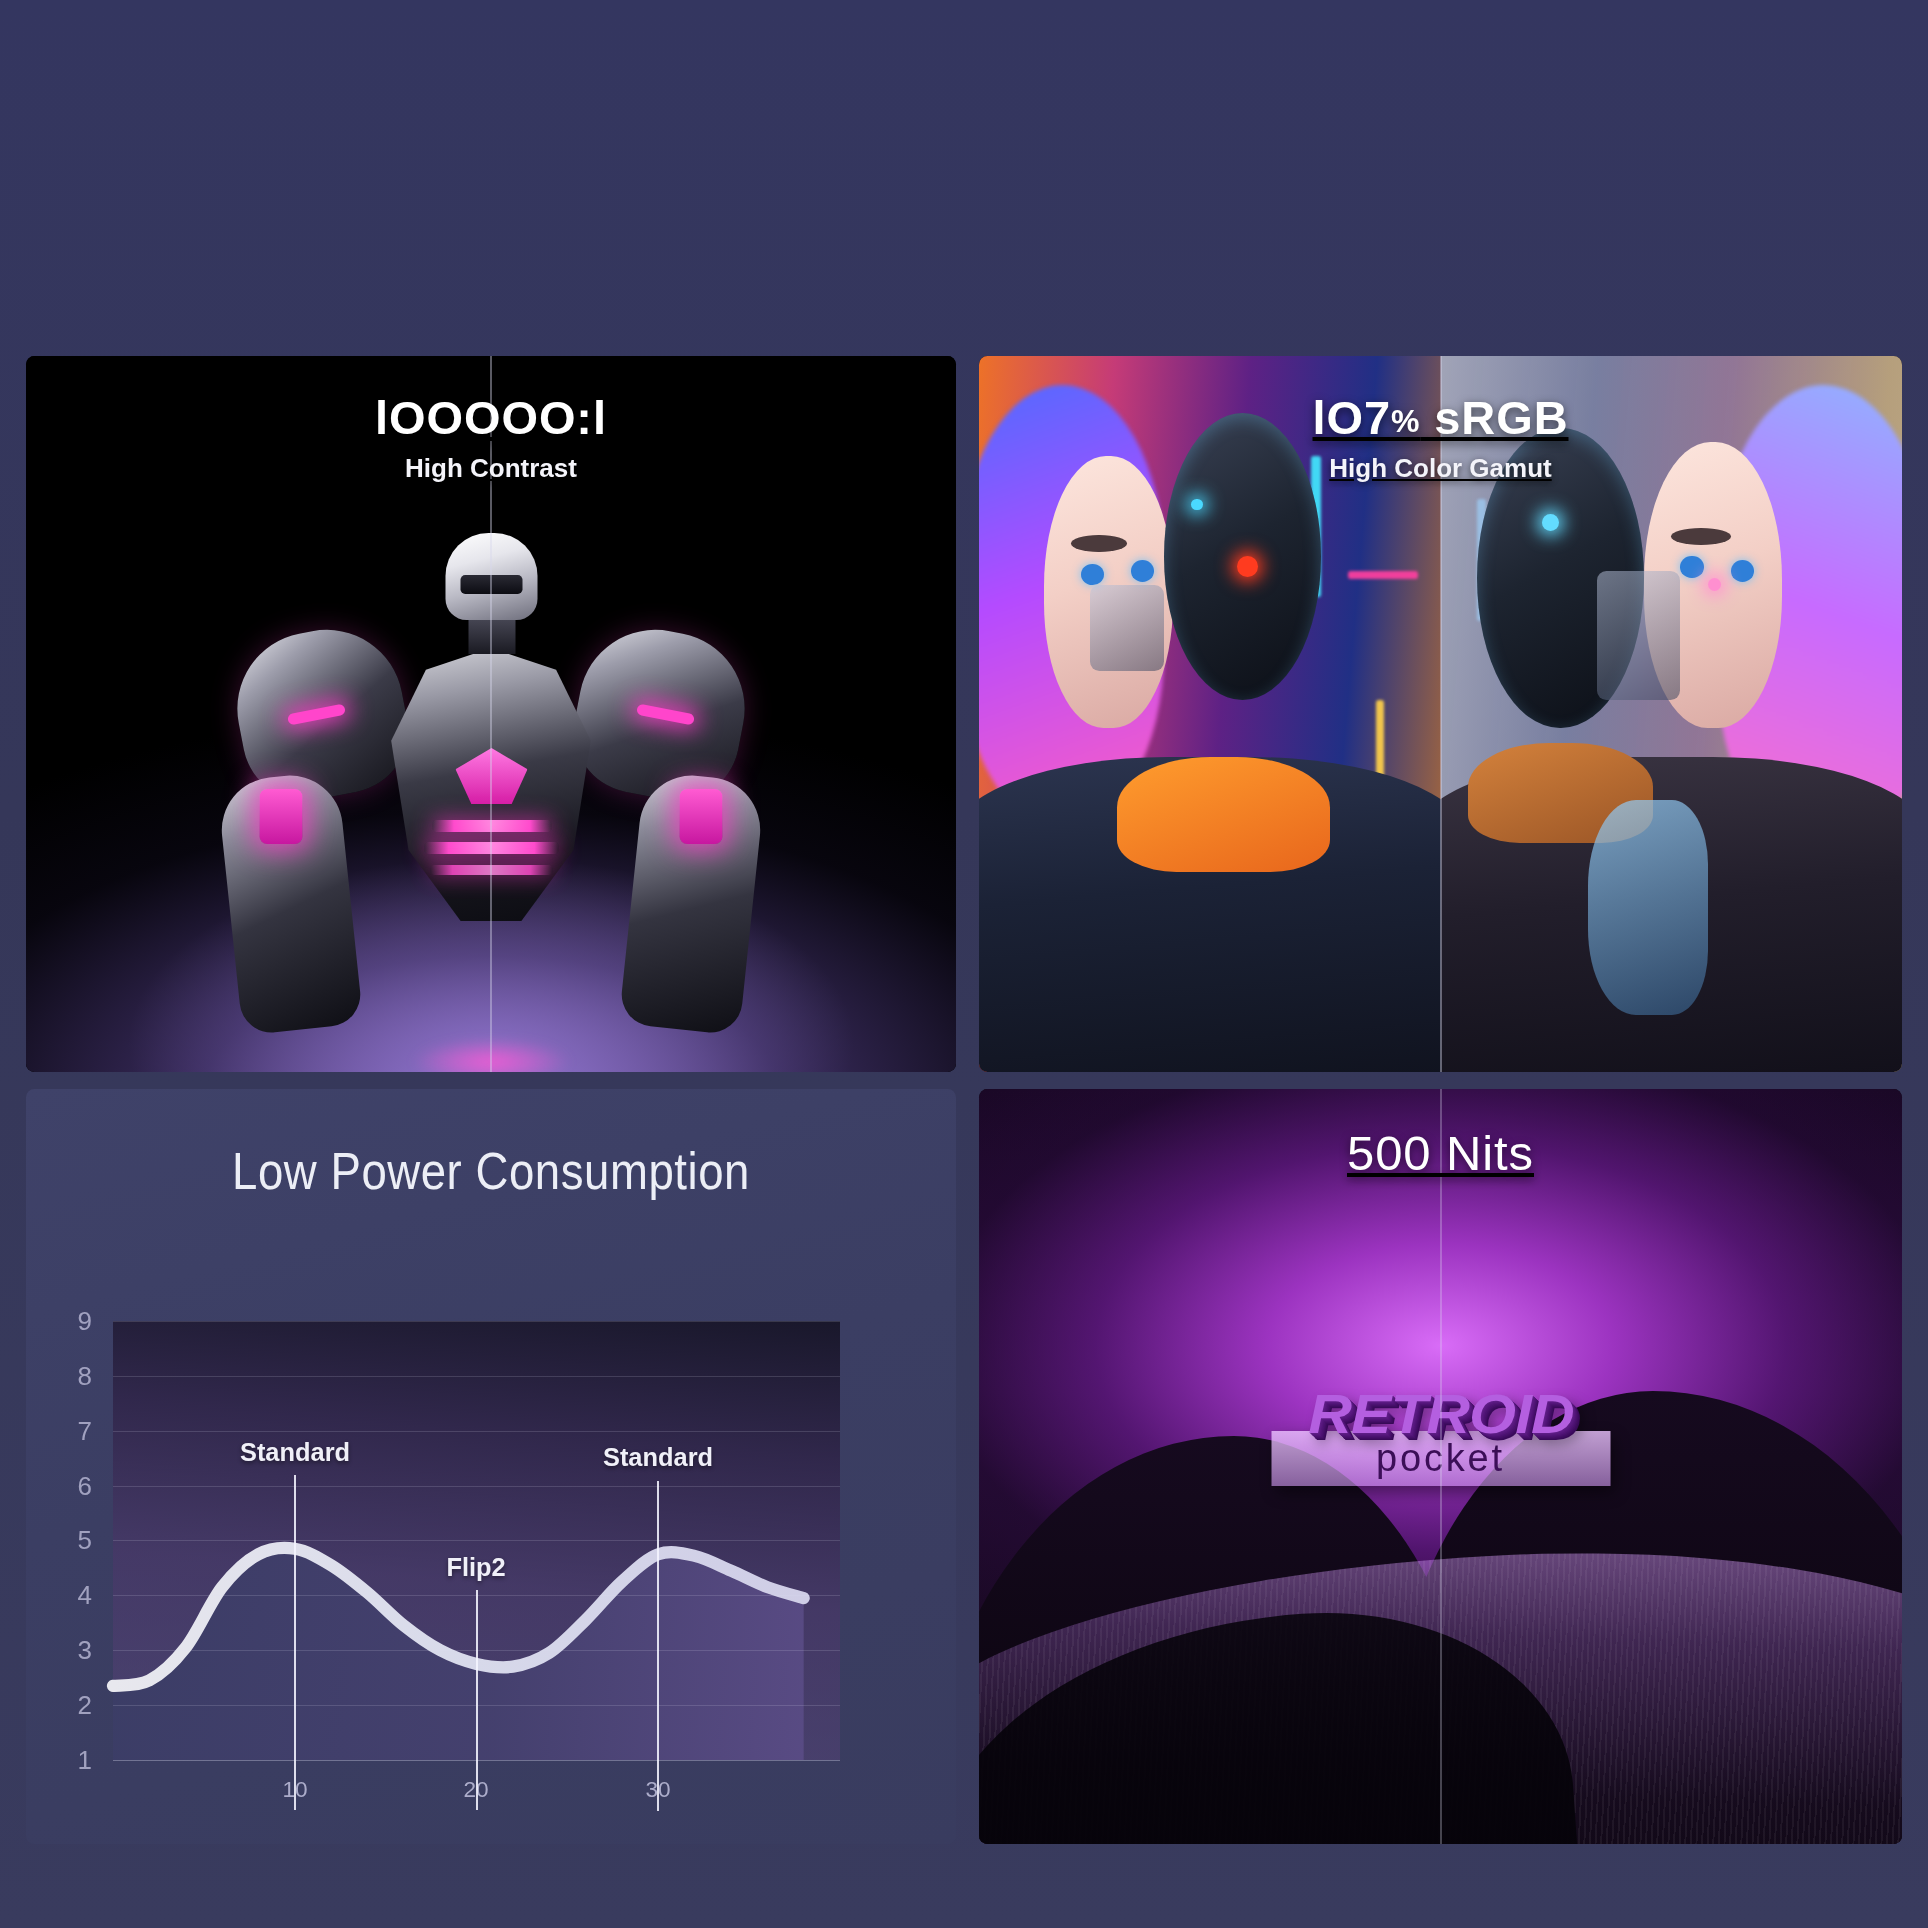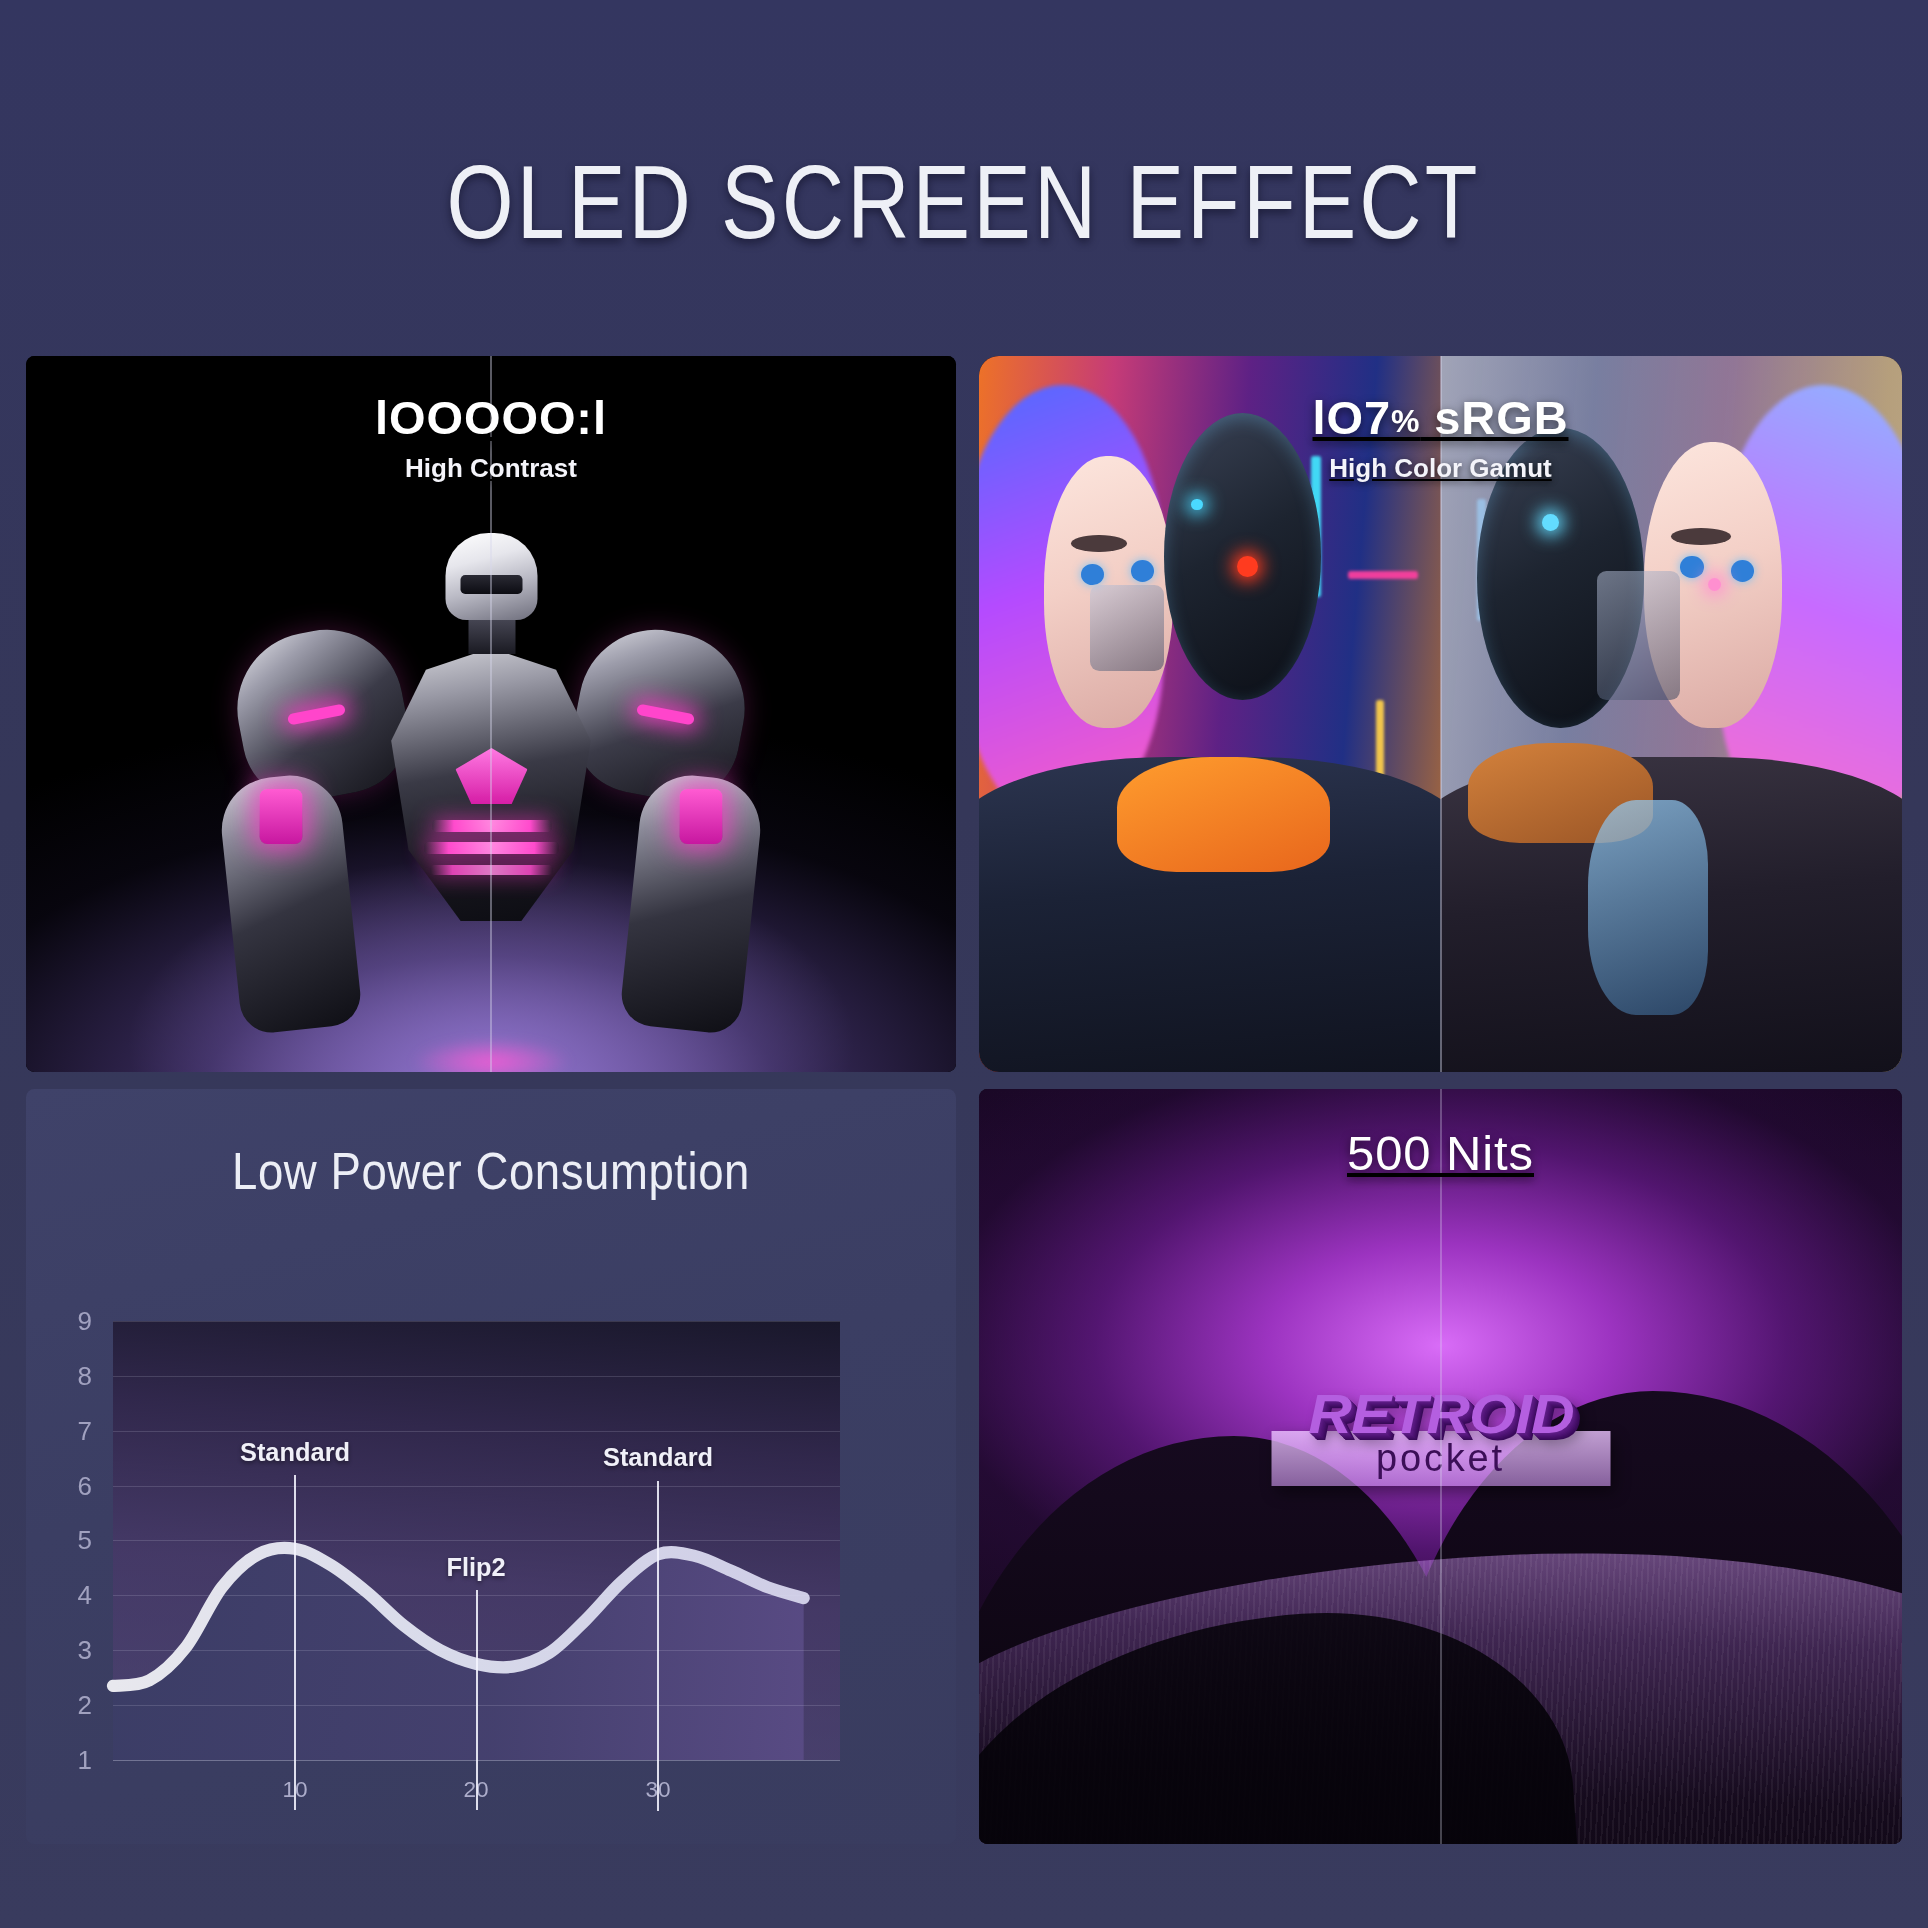--- a/index.html
+++ b/index.html
@@ -31,21 +31,21 @@
   }
 
   
   .grid{
     position:absolute; left:26px; top:356px;
     width:1876px; height:1488px;
   }
   .panel{ position:absolute; border-radius:8.5px; overflow:hidden; }
 
   .p-tl{ left:0;      top:0;    width:930px;  height:716px; }
-  .p-tr{ left:953px; top:0;    width:923px;  height:716px;border-radius:20px; }
+  .p-tr{ left:953px; top:0;    width:923px;  height:716px; }
   .p-bl{ left:0;      top:733px;width:930px;  height:755px; }
   .p-br{ left:953px; top:733px;width:923px;  height:755px; }
 
   
   .split-line{
     position:absolute; top:0; bottom:0; left:50%;
     width:1.9px; margin-left:-0.9px;
     background:rgba(215,215,235,.42);
     z-index:30; pointer-events:none;
   }
@@ -324,23 +324,20 @@
   .cap-tl{ top:34px; }
   .cap-tr{ top:34px; }
   .cap-br{ top:36px; }
   .cap-br .cap-big{ font-size:49px; font-weight:500; }
 </style>
 </head>
 <body>
 
 <div id="root">
 
-  <div class="title-wrap">
-    <div class="main-title">OLED SCREEN EFFECT</div>
-  </div>
 
   <div class="grid">
 
     <div class="panel p-tl">
       <div class="mech-bg"></div>
       <div class="mech">
         <div class="mk-shL"></div>
           <div class="mk-shR"></div>
         <div class="mk-armL"></div>
           <div class="mk-armR"></div>

